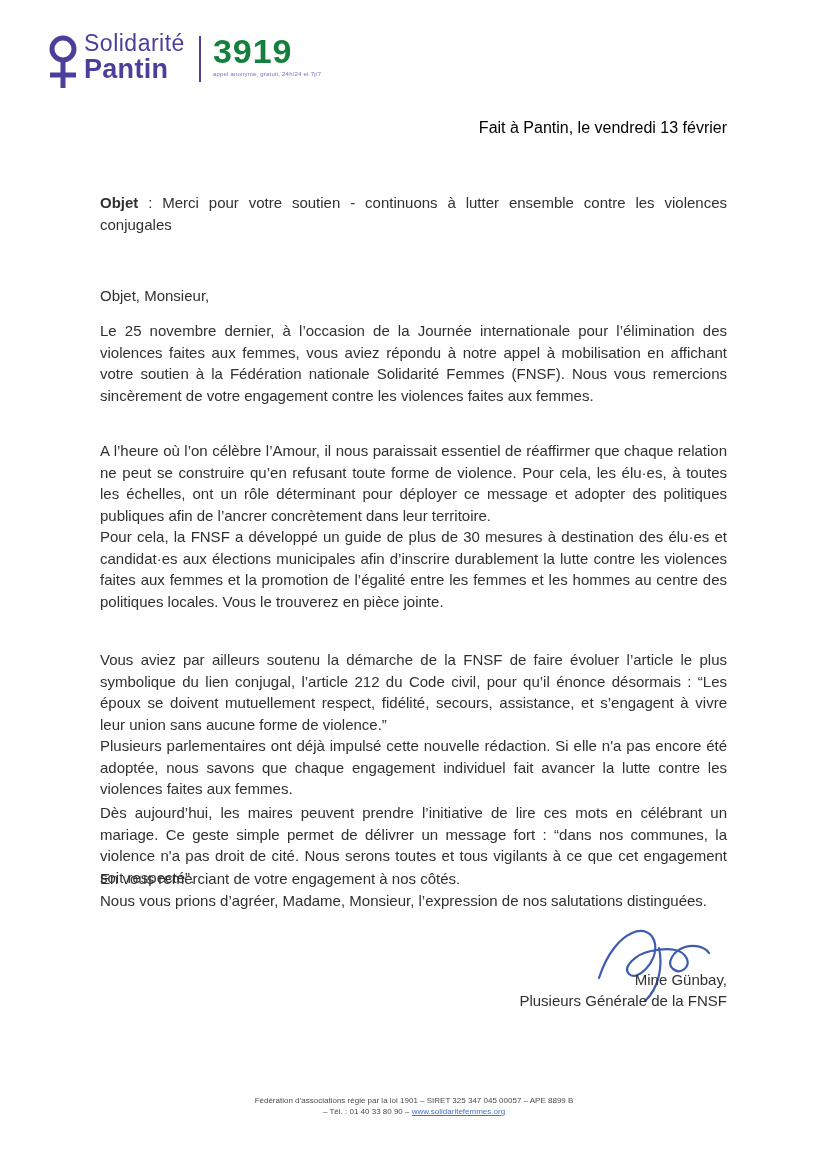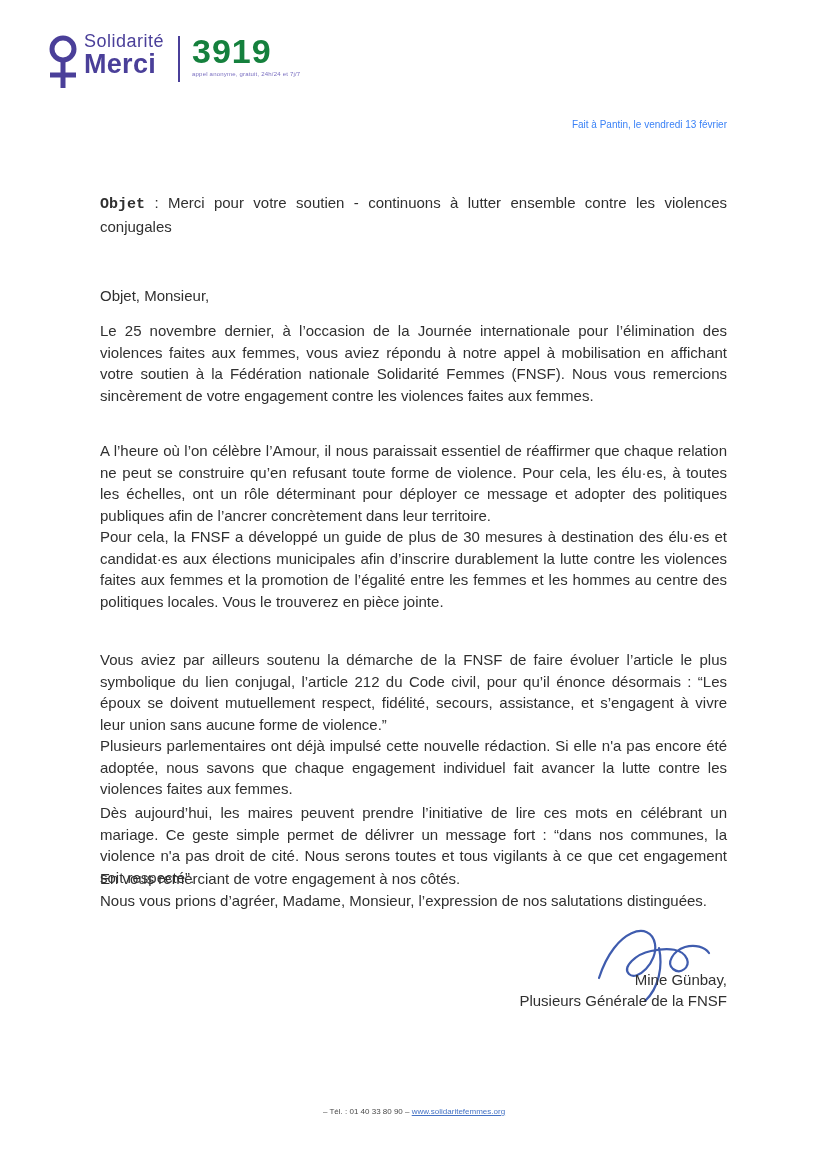--- a/index.html
+++ b/index.html
@@ -8,33 +8,33 @@
     width:828px;height:1169px;
     background:#ffffff;
     font-family:"Liberation Sans", sans-serif;
     color:#303030;
     overflow:hidden;
   }
   
   .logo{position:absolute;top:32px;left:40px;display:flex;align-items:flex-start;}
   .logo .symbol{margin-top:2px;}
   .brand{margin-left:2px;line-height:1;}
-  .brand-top{font-size:18px;font-weight:500;color:#4a3f99;letter-spacing:.5px;}
+  .brand-top{font-size:23px;font-weight:500;color:#4a3f99;letter-spacing:.5px;}
   .brand-bottom{font-size:27px;font-weight:700;color:#4a3f99;margin-top:1px;letter-spacing:.3px;}
   .logo-divider{width:2px;height:46px;background:#4a3f99;margin:4px 12px 0 14px;}
   .hotline{line-height:1;margin-top:2px;}
   .hotline-number{font-size:34px;font-weight:700;color:#15803d;letter-spacing:1px;}
   .hotline-tagline{font-size:6px;color:#7a6fc0;margin-top:3px;letter-spacing:.2px;}
   
-  .dateline{position:absolute;top:119px;right:101px;font-size:10px;color:#3b82f6;}
+  .dateline{position:absolute;top:119px;right:101px;font-size:16px;color:#000000;}
   .content{position:absolute;left:100px;top:0;width:627px;}
   .content p{margin:0;font-size:15px;line-height:21.5px;text-align:justify;}
   .block{position:absolute;left:0;width:627px;}
   .subject{top:192px;}
-  .subject b{font-weight:700;font-family:Liberation Mono, monospace;}
+  .subject b{font-weight:700;}
   .salutation{top:285px;}
   .p1{top:320px;}
   .p2{top:440px;}
   .p3{top:649px;}
   .p4{top:802px;}
   .closing{top:868px;}
   .last-line{text-align:left !important;}
   
   .signature-svg{position:absolute;top:918px;left:585px;}
   .sig-name{position:absolute;top:971px;right:101px;font-size:15px;color:#303030;}
@@ -50,21 +50,21 @@
 <div class="page">
 
   <header class="logo">
     <svg class="symbol" width="42" height="62" viewBox="0 0 42 62" aria-hidden="true">
       <circle cx="23" cy="15" r="11" fill="none" stroke="#4a3f99" stroke-width="5"></circle>
       <line x1="23" y1="26" x2="23" y2="54" stroke="#4a3f99" stroke-width="5"></line>
       <line x1="10" y1="41" x2="36" y2="41" stroke="#4a3f99" stroke-width="5"></line>
     </svg>
     <div class="brand">
       <div class="brand-top">Solidarité</div>
-      <div class="brand-bottom">Merci</div>
+      <div class="brand-bottom">Pantin</div>
     </div>
     <div class="logo-divider"></div>
     <div class="hotline">
       <div class="hotline-number">3919</div>
       <div class="hotline-tagline">appel anonyme, gratuit, 24h/24 et 7j/7</div>
     </div>
   </header>
 
   <div class="dateline">Fait à Pantin, le vendredi 13 février</div>
 
@@ -101,16 +101,17 @@
 
   <svg class="signature-svg" width="150" height="88" viewBox="0 0 150 88" aria-hidden="true">
     <path d="M14 60 C 30 10, 66 2, 70 26 C 73 44, 52 64, 44 56 C 37 49, 51 36, 66 33 C 84 29, 98 31, 102 41 C 105 49, 96 57, 88 51 C 81 45, 88 33, 100 29 C 110 26, 120 29, 124 35" fill="none" stroke="#3f5cae" stroke-width="2.2" stroke-linecap="round"></path>
     <path d="M74 30 C 78 48, 74 70, 60 83" fill="none" stroke="#3f5cae" stroke-width="2.2" stroke-linecap="round"></path>
   </svg>
 
   <div class="sig-name">Mine Günbay,</div>
   <div class="sig-title">Plusieurs Générale de la FNSF</div>
 
   <footer class="footer">
+    <div>Fédération d’associations régie par la loi 1901 – SIRET 325 347 045 00057 – APE 8899 B</div>
     <div><span>– Tél. : 01 40 33 80 90 – </span><a>www.solidaritefemmes.org</a></div>
   </footer>
 
 </div>
 
 </body></html>

